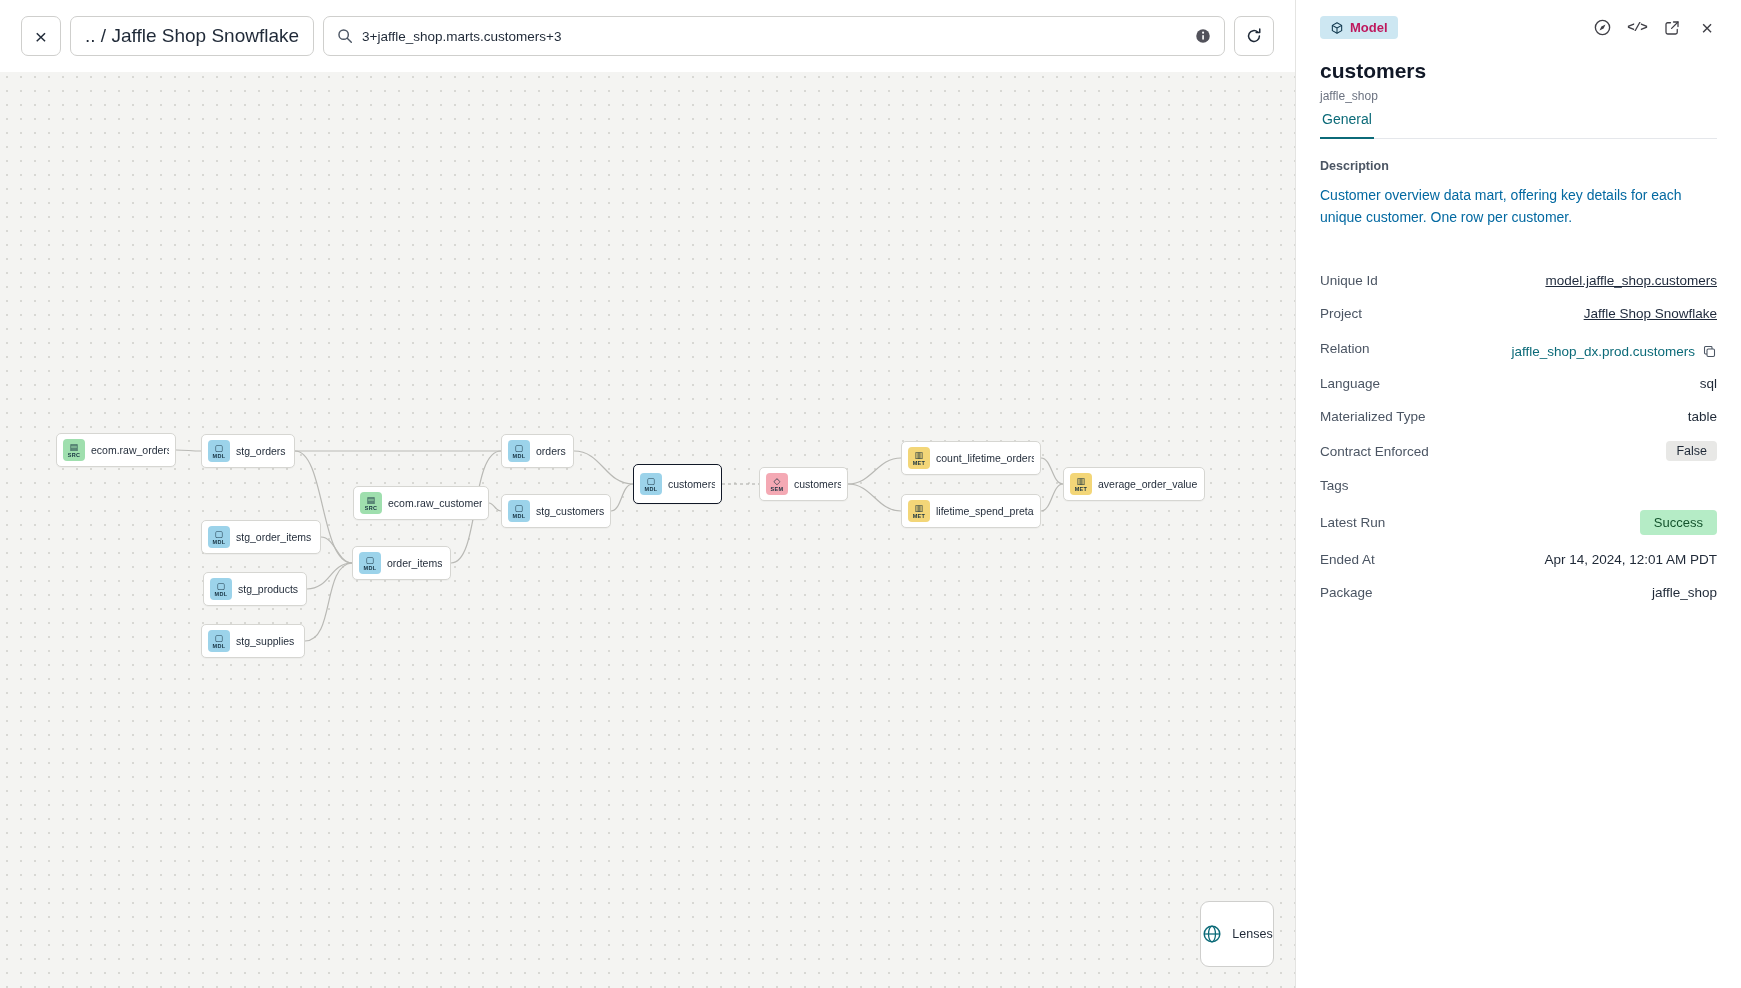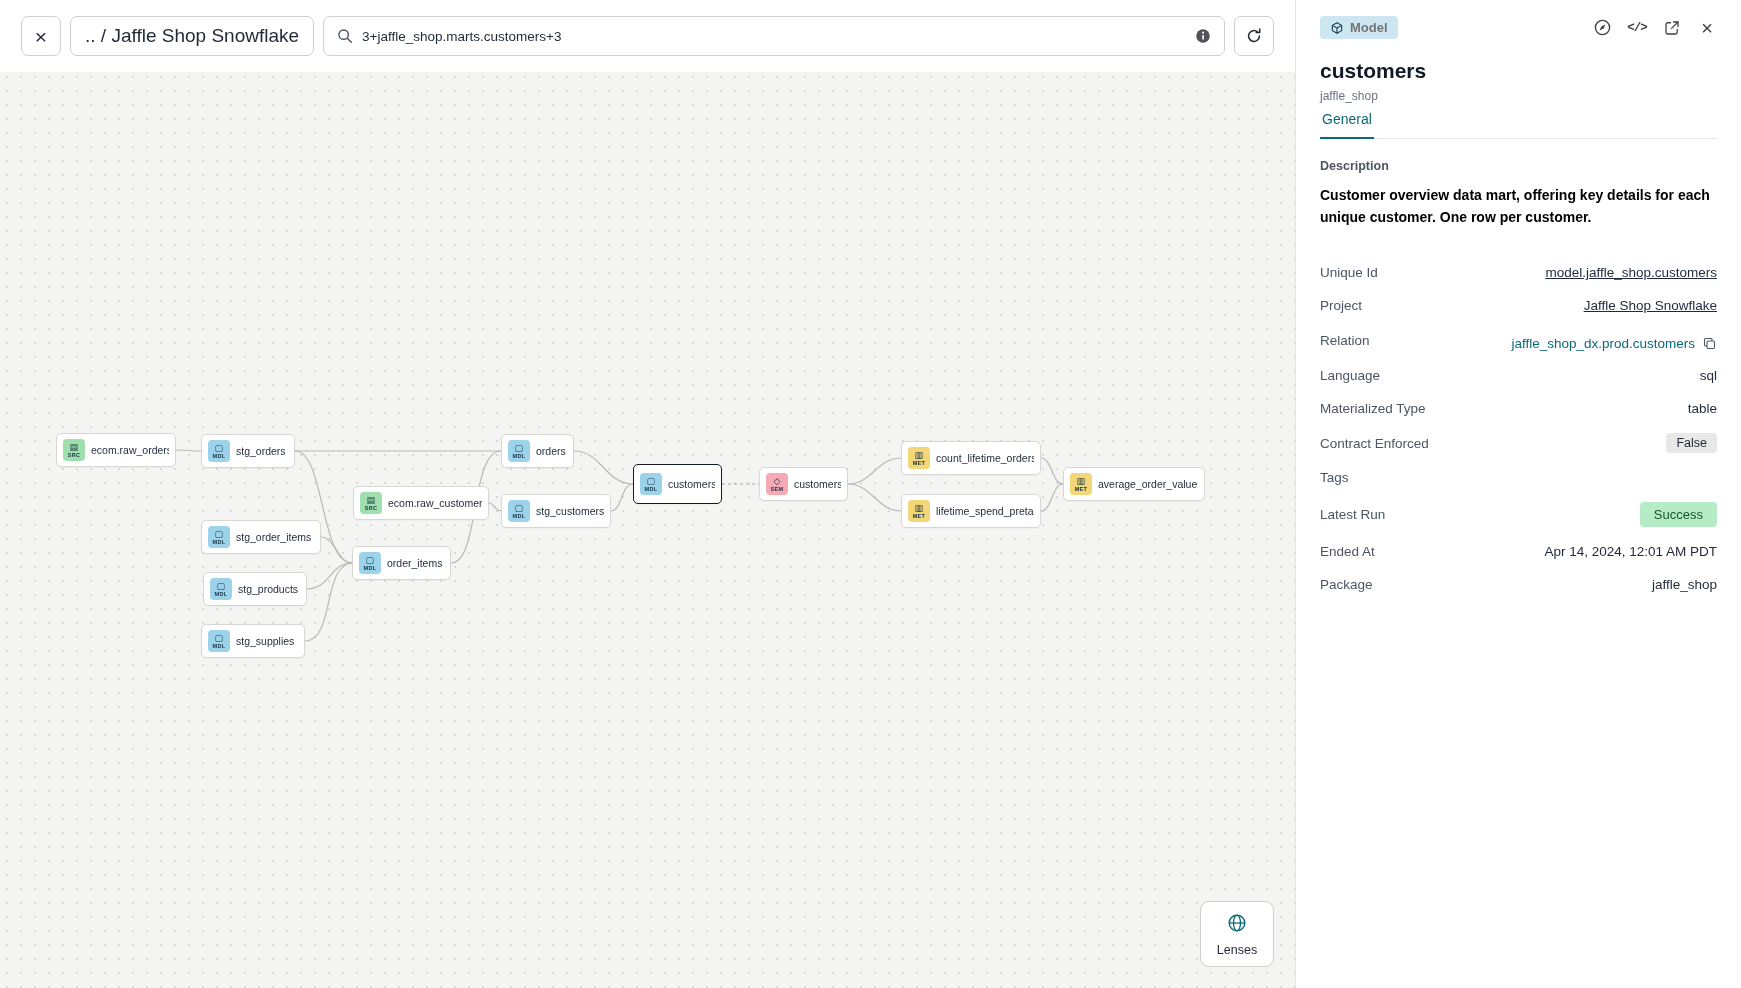--- a/index.html
+++ b/index.html
@@ -37,43 +37,43 @@
   .chip { width:22px; height:22px; border-radius:4px; display:flex; flex-direction:column;
     align-items:center; justify-content:center; flex:0 0 auto; color:#15303f; }
   .chip .g { font-size:9px; line-height:9px; }
   .chip .t { font-size:5.5px; line-height:6px; font-weight:bold; letter-spacing:.3px; }
   .chip-src { background:#9fdfae; }
   .chip-mdl { background:#9cd3ea; }
   .chip-sem { background:#f4a9b4; }
   .chip-met { background:#f3d678; }
 
   .lenses { position:absolute; left:1200px; top:901px; width:74px; height:66px; background:#fff;
-    border:1px solid #cfcfcd; border-radius:9px; z-index:4; display:flex; flex-direction:column;
+    border:1px solid #cfcfcd; border-radius:9px; z-index:4; display:flex; flex-direction:row;
     align-items:center; justify-content:center; gap:9px; cursor:pointer; }
   .lenses .lbl { font-size:12.5px; color:#1f2937; }
 
   
   .panel { width:446px; flex:0 0 auto; height:988px; background:#fff; border-left:1px solid #e4e4e2;
     display:flex; flex-direction:column; }
   .panel-head { padding:16px 24px 0 24px; }
   .panel-head-row { display:flex; align-items:center; justify-content:space-between; }
-  .badge-model { display:inline-flex; align-items:center; gap:6px; background:#cde7f2; color:#737373;
+  .badge-model { display:inline-flex; align-items:center; gap:6px; background:#cde7f2; color:#be185d;
     font-size:13px; font-weight:bold; border-radius:4px; padding:4px 10px; }
   .head-icons { display:flex; align-items:center; gap:15px; color:#3f3f46; }
   .hicon { width:20px; height:20px; display:flex; align-items:center; justify-content:center; cursor:pointer; }
   .hicon .codetxt { font-size:12.5px; font-weight:bold; font-family:"Liberation Mono", monospace; letter-spacing:-1px; }
   .hicon .x-glyph { font-size:20px; line-height:1; }
   .panel-title { font-size:21px; font-weight:bold; color:#111827; margin-top:20px; }
   .panel-sub { font-size:12px; color:#6b7280; margin-top:6px; }
   .tabs { margin-top:8px; border-bottom:1px solid #e5e7eb; display:flex; }
   .tab { font-size:14px; color:#0b6a78; padding:0 2px 10px 2px; border-bottom:2px solid #0b6a78;
     margin-bottom:-1px; cursor:pointer; }
   .panel-body { padding:20px 24px; overflow:hidden; }
   .desc-h { font-size:12.5px; font-weight:bold; color:#4b5563; margin-bottom:12px; }
-  .desc-p { font-size:14px; color:#000000; line-height:1.55; margin-bottom:28px;font-weight:bold; }
+  .desc-p { font-size:14px; color:#0369a1; line-height:1.55; margin-bottom:36px; }
   .frow { display:flex; align-items:center; justify-content:space-between; padding:8px 0; min-height:33px; }
   .flabel { font-size:13.5px; color:#4b5563; white-space:nowrap; }
   .fvalue { font-size:13.5px; color:#1f2937; text-align:right; }
   a.fvalue { color:#1e293b; text-decoration:underline; cursor:pointer; }
   .fvalue.teal { color:#0b6a78; }
   .val-with-icon { display:flex; align-items:center; gap:7px;margin-top:6px; }
   .badge-gray { background:#e8e8e6; border-radius:4px; padding:3px 10px; font-size:12.5px; color:#1f2937; }
   .badge-green { background:#b5ecc6; border-radius:4px; padding:5px 14px; font-size:13px; color:#14532d; }
 </style>
 </head>

